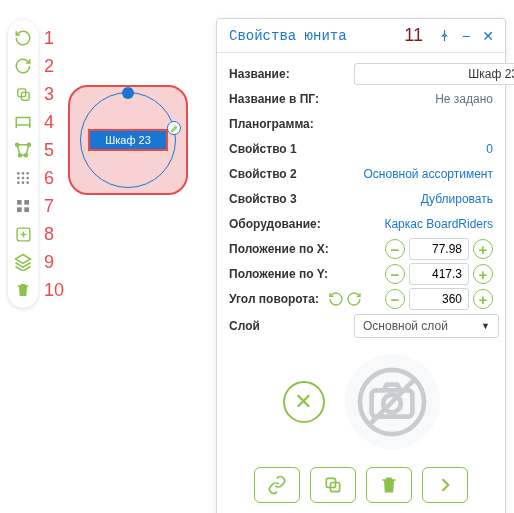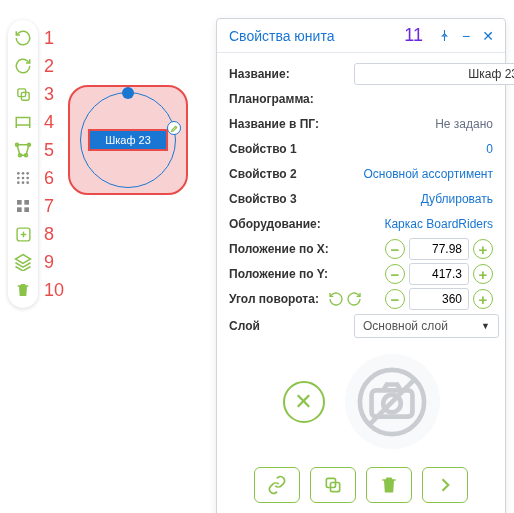--- a/index.html
+++ b/index.html
@@ -106,23 +106,23 @@
   }
   .panel-header {
     height: 34px;
     border-bottom: 1px solid #e4e7ec;
     display: flex;
     align-items: center;
     padding: 0 8px 0 12px;
     color: #1976d2;
     font-size: 14px;
   }
-  .panel-header .title { flex: 1; }
+  .panel-header .title { flex: 1; font-family: Liberation Mono, monospace; }
   .panel-header .big-num {
-    color: #6d28d9;
+    color: #7f1d1d;
     font-size: 18px;
     margin: 0 8px;
   }
   .hdr-btn {
     width: 18px; height: 18px;
     display:flex; align-items:center; justify-content:center;
     color:#1976d2;
     margin-left: 4px;
     font-size: 14px;
     cursor: pointer;
@@ -363,26 +363,26 @@
     <span class="hdr-btn">−</span>
     <span class="hdr-btn">✕</span>
   </div>
   <div class="panel-body">
 
     <div class="row">
       <span class="row-label">Название:</span>
       <input class="name-input" value="Шкаф 23" style="">
     </div>
     <div class="row">
+      <span class="row-label">Название в ПГ:</span>
+      <span class="row-value">Не задано</span>
+    </div>
+    <div class="row">
       <span class="row-label">Планограмма:</span>
       <span class="row-value"></span>
-    </div>
-    <div class="row">
-      <span class="row-label">Название в ПГ:</span>
-      <span class="row-value">Не задано</span>
     </div>
     <div class="row">
       <span class="row-label">Свойство 1</span>
       <span class="row-value link">0</span>
     </div>
     <div class="row">
       <span class="row-label">Свойство 2</span>
       <span class="row-value link">Основной ассортимент</span>
     </div>
     <div class="row">

